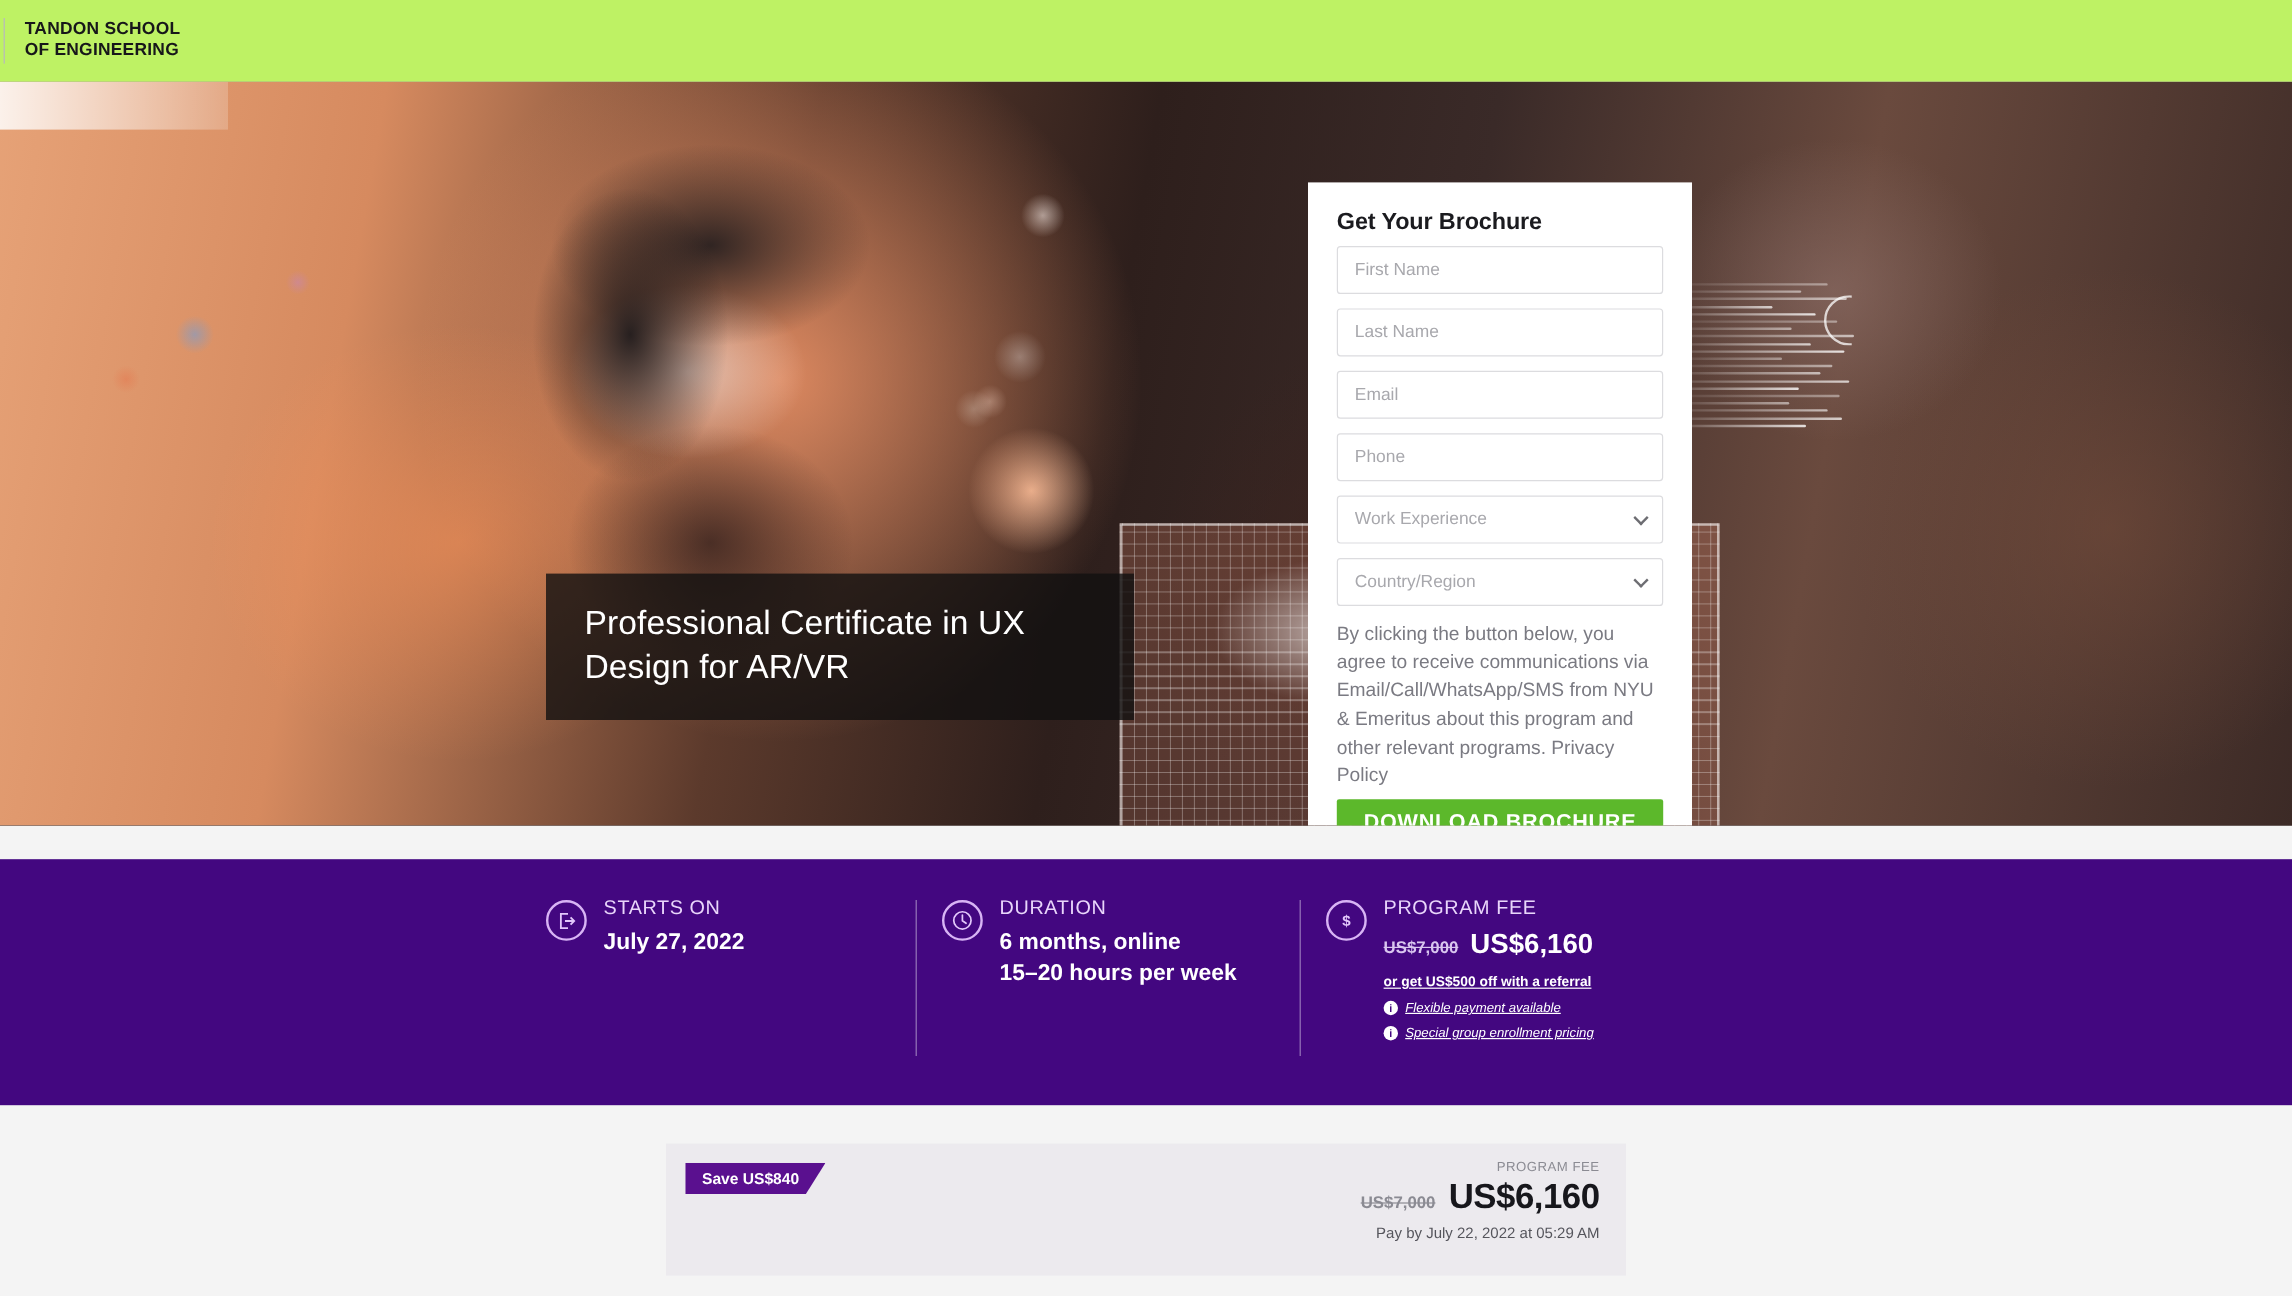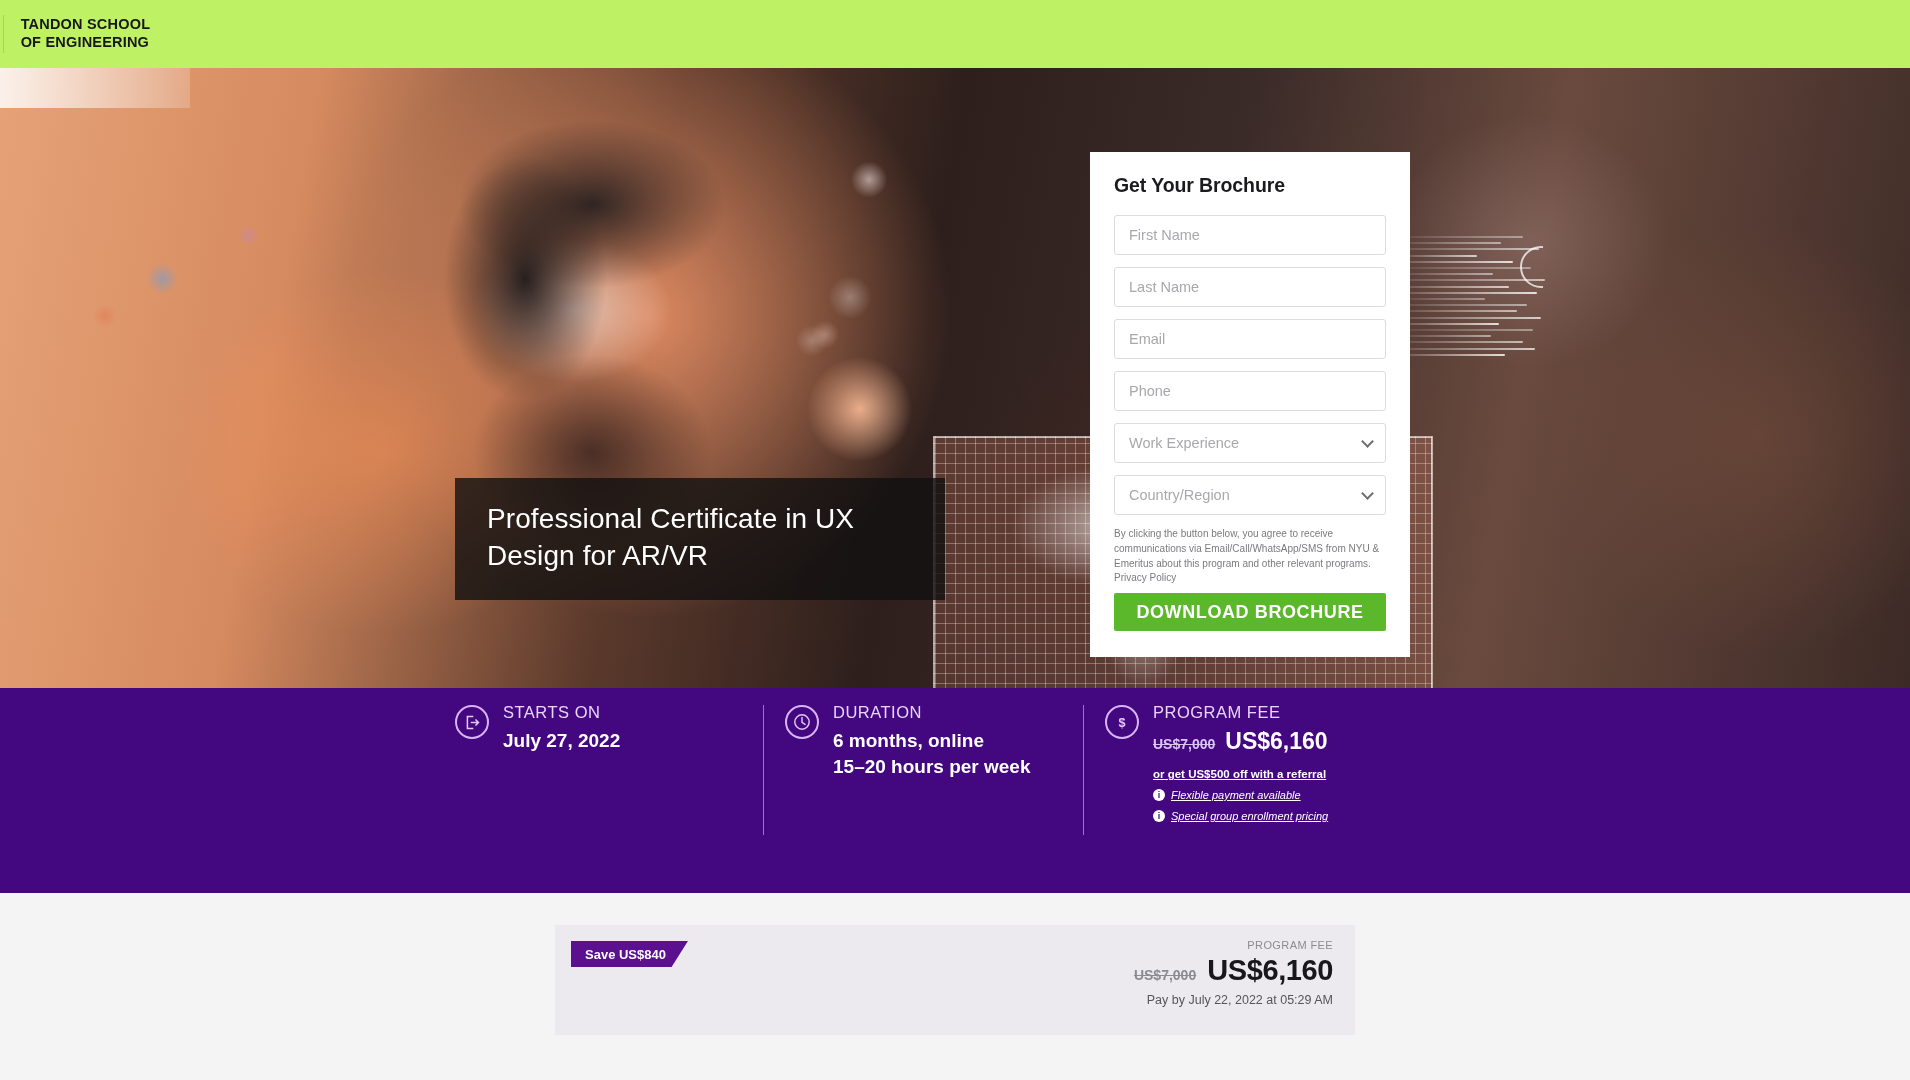--- a/index.html
+++ b/index.html
@@ -168,21 +168,21 @@
     left: 1090px; top: 84px;
     width: 320px;
     background: #ffffff;
     padding: 22px 24px 26px 24px;
     z-index: 10;
   }
   .form-title {
     font-size: 19.5px;
     font-weight: bold;
     color: #1b1b1f;
-    margin-bottom: 18px;
+    margin-bottom: 8px;
     letter-spacing: -0.1px;
   }
   .form-field {
     width: 100%;
     height: 40px;
     border: 1px solid #dcdcdf;
     border-radius: 3px;
     padding: 0 14px;
     font-size: 14.5px;
     color: #3a3a3e;
@@ -212,21 +212,21 @@
     position: absolute;
     right: 14px; top: 50%;
     width: 9px; height: 9px;
     margin-top: -6px;
     border-right: 2px solid #6d6d72;
     border-bottom: 2px solid #6d6d72;
     transform: rotate(45deg);
     pointer-events: none;
   }
   .form-legal {
-    font-size: 10px;
+    font-size: 16px;
     color: #7a7a82;
     line-height: 1.48;
     margin: 4px 0 7px 0;
   }
   .form-legal a { color: #7a7a82; text-decoration: none; }
   .btn-download {
     width: 100%;
     height: 38px;
     background: #5cb82b;
     border: none;
@@ -238,22 +238,23 @@
     font-family: "Liberation Sans", sans-serif;
     border-radius: 2px;
   }
 
   
   .infobar {
     height: 205px;
     background: #430780;
     display: flex;
     align-items: flex-start;
-    padding-top: 15px;
+    padding-top: 32px;
     position: relative;
+    margin-top: 28px;
   }
   .info-col {
     display: flex;
     gap: 14px;
     position: relative;
     padding-left: 0;
   }
   .info-col.c1 { margin-left: 455px; width: 300px; }
   .info-col.c2 { margin-left: 30px; width: 310px; }
   .info-col.c3 { margin-left: 10px; width: 330px; }

